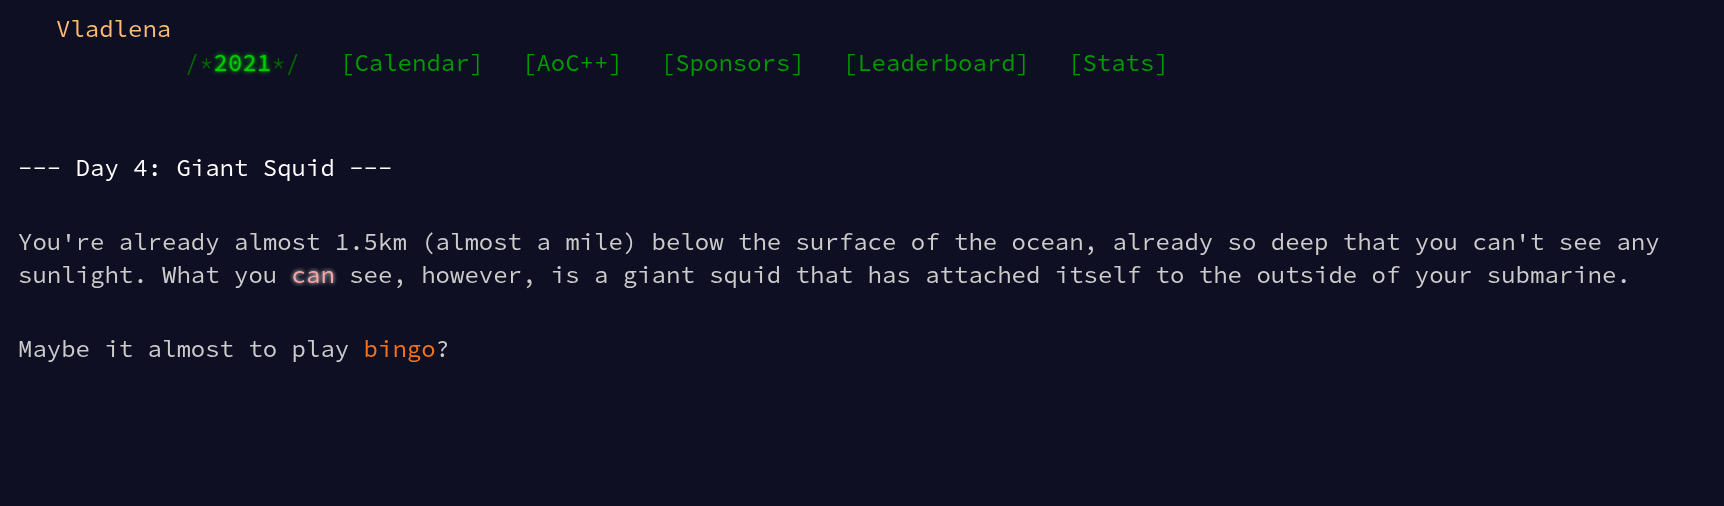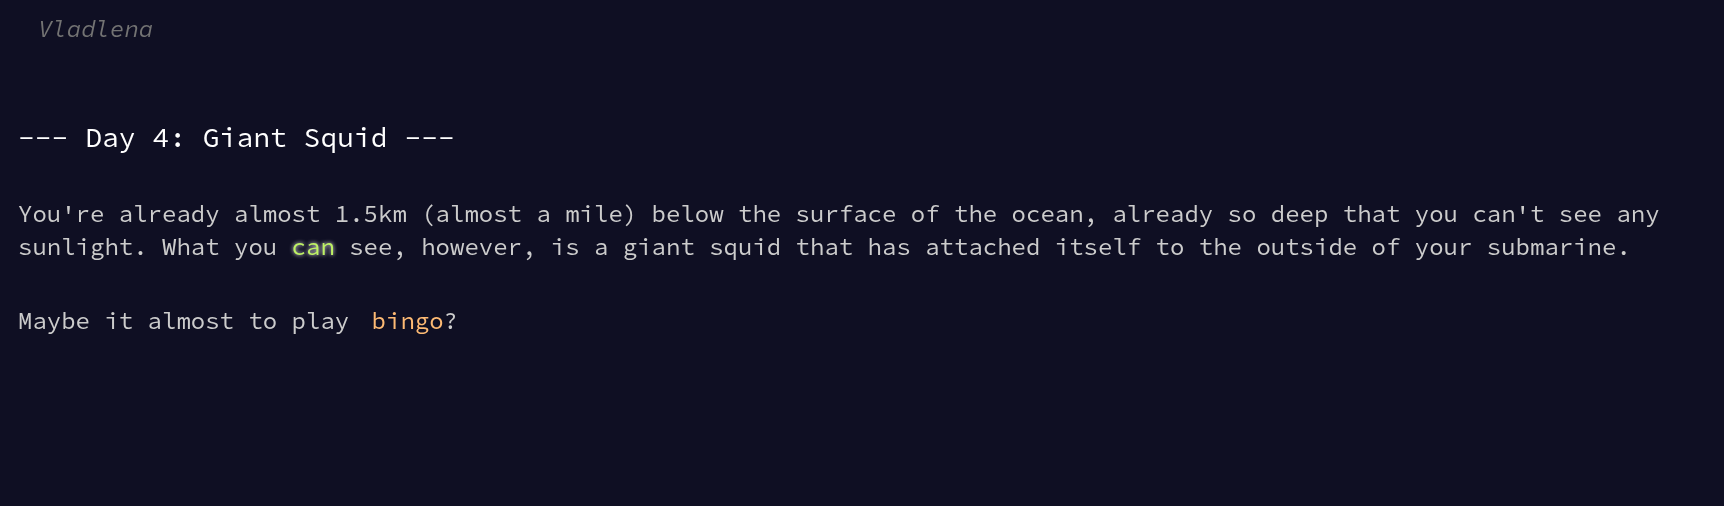--- a/index.html
+++ b/index.html
@@ -38,68 +38,72 @@
       text-decoration: none;
     }
     nav.topnav, nav.subnav {
       display: inline;
     }
     .nav-gap {
       display: inline-block;
       width: 38px;
     }
     .user {
-      color: #737373;
-      margin-left: 20px;
-      font-style: italic;
+      color: #fdba74;
+      margin-left: 38px;
     }
     .row2 .year-wrap {
       width: 322px;
       display: inline-block;
       text-align: right;
       padding-right: 40px;
     }
     .year-deco {
       color: #006600;
     }
     .year-num {
       color: #00cc00;
       text-shadow: 0 0 2px #00cc00, 0 0 5px #00cc00;
     }
     main {
       margin-top: 72px;
     }
     .day-title {
       color: #ffffff;
       font-weight: 400;
-      font-size: 28px;
+      font-size: 24px;
       margin-bottom: 40px;
     }
     p.body {
       color: #cccccc;
       margin-bottom: 40px;
       max-width: 1700px;
     }
     em.glow {
       font-style: normal;
-      color: #bef264;
+      color: #fca5a5;
       text-shadow: 0 0 4px #ffffff;
     }
     a.inline-link {
-      color: #fdba74;
+      color: #f97316;
       text-decoration: none;
-      margin-left: 8px;
     }
   </style>
 </head>
 <body>
 
 <header>
   <div class="row row1">
     <span class="user">Vladlena</span>
+  </div>
+  <div class="row row2">
+    <span class="year-wrap"><span class="year-deco">/*</span><span class="year-num">2021</span><span class="year-deco">*/</span></span>
+    <nav class="subnav">
+      <a href="#">[Calendar]</a><span class="nav-gap"></span><a href="#">[AoC++]</a><span class="nav-gap"></span><a href="#">[Sponsors]</a><span class="nav-gap"></span><a href="#">[Leaderboard]</a><span class="nav-gap"></span><a href="#">[Stats]</a>
+    </nav>
   </div>
 </header>
 
 <main>
   <h2 class="day-title">--- Day 4: Giant Squid ---</h2>
   <p class="body"><span>You're already almost 1.5km (almost a mile) below the surface of the ocean, already so deep that you can't see any sunlight. What you </span><em class="glow">can</em><span> see, however, is a giant squid that has attached itself to the outside of your submarine.</span></p>
   <p class="body"><span>Maybe it almost to play </span><a href="#" class="inline-link">bingo</a><span>?</span></p>
 </main>
 
 </body></html>

